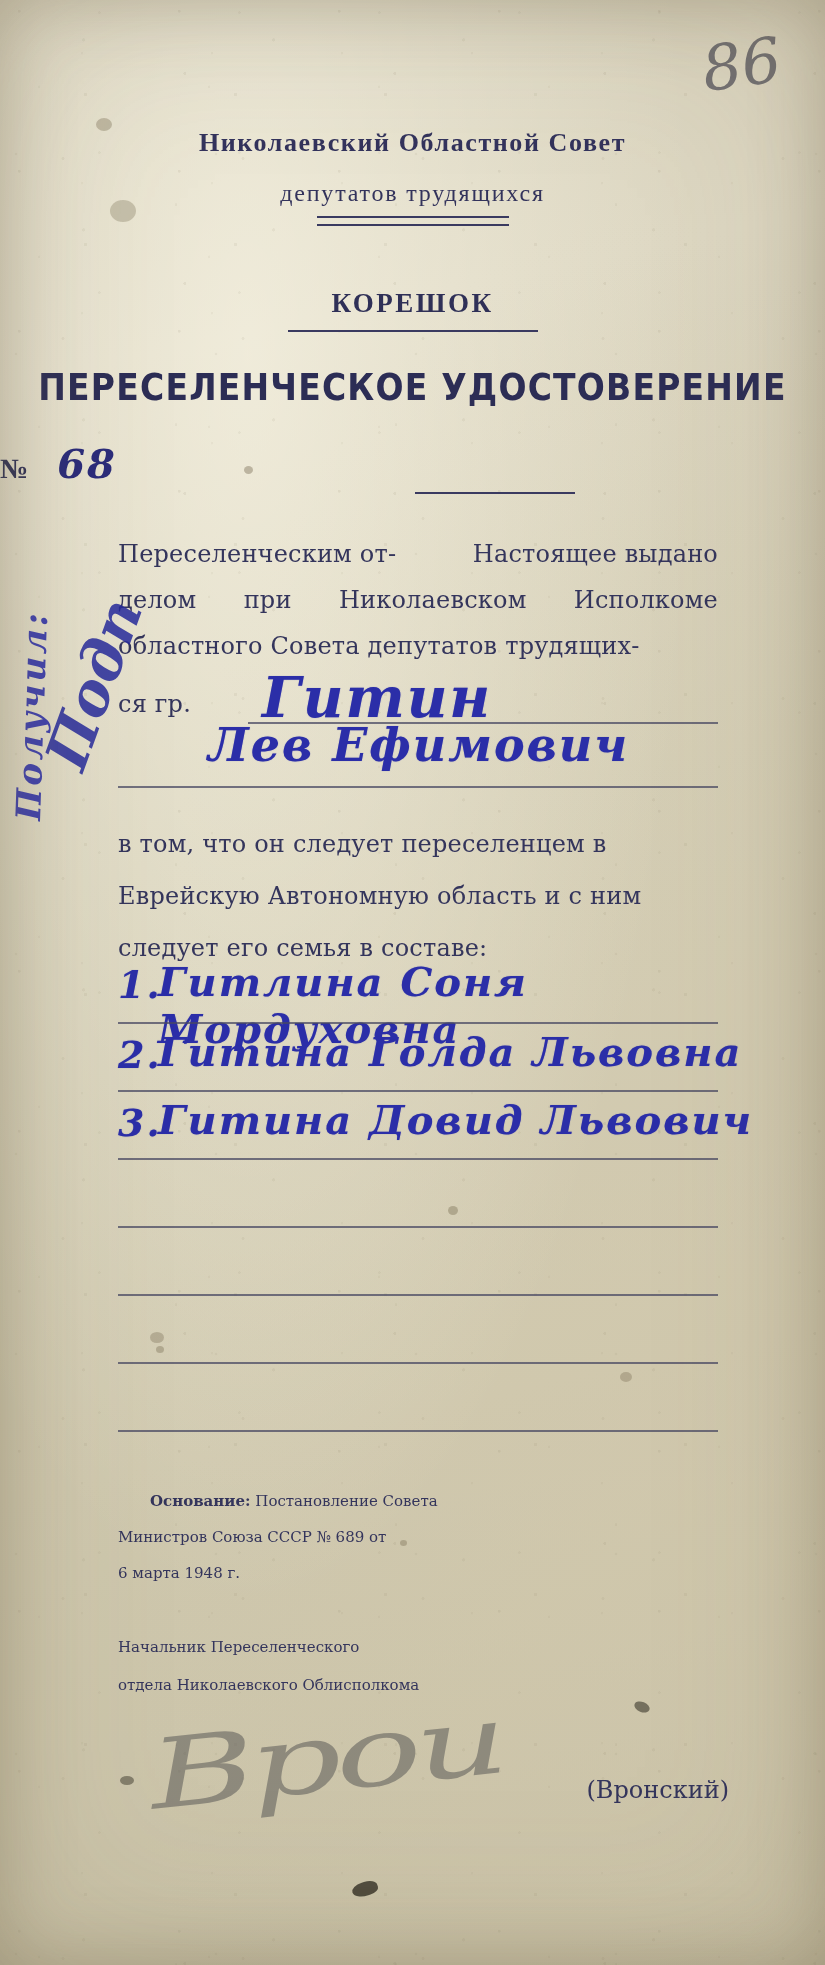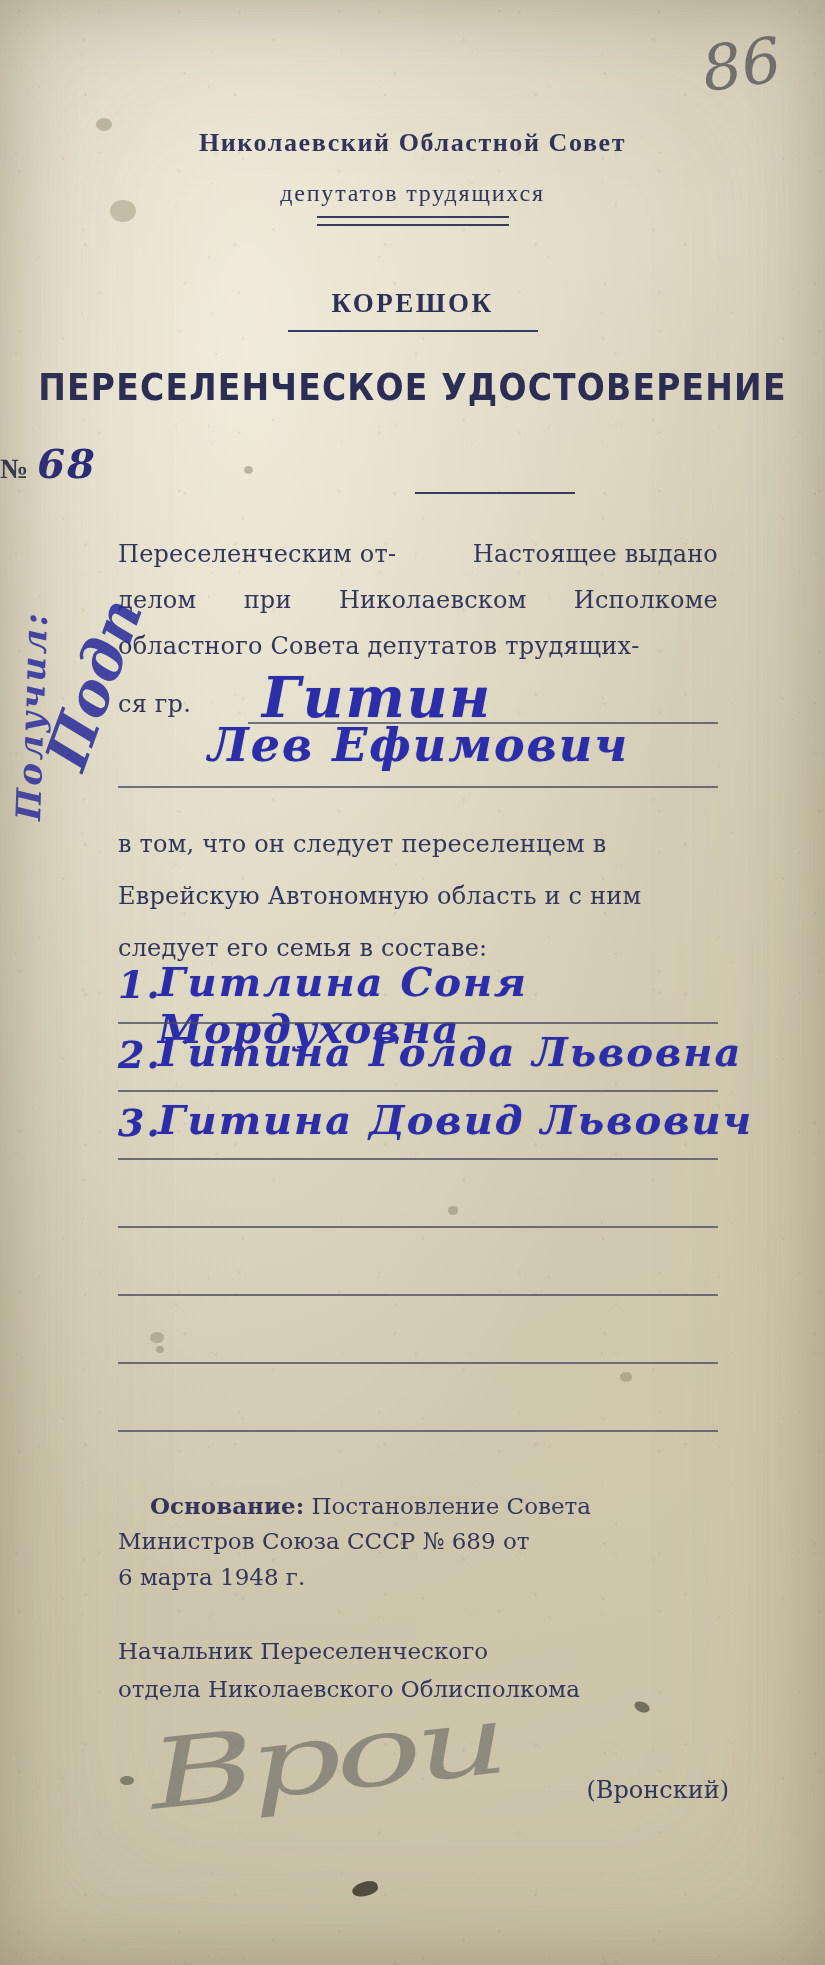--- a/index.html
+++ b/index.html
@@ -132,21 +132,21 @@
     font-weight: bold;
     color: #2f3057;
   }
   #num-symbol {
     letter-spacing: 1px;
   }
   #num-value {
     font-family: "DejaVu Serif", serif;
     font-size: 40px;
     color: #2a2b7a;
-    margin-left: 8px;
+    margin-left: 28px;
     letter-spacing: 2px;
     font-style: italic;
     font-weight: bold;
   }
   #num-rule {
     position: absolute;
     left: 415px;
     top: 492px;
     width: 160px;
     height: 2px;
@@ -187,21 +187,21 @@
     font-weight: bold;
     letter-spacing: 2px;
     text-shadow: 0 0 1px rgba(43,46,168,.45);
   }
 
   
   .foot {
     position: absolute;
     left: 118px;
     width: 612px;
-    font-size: 23px;
+    font-size: 15px;
     color: #34355c;
     font-family: "DejaVu Serif", serif;
   }
 
   
   #pagenum {
     position: absolute;
     right: 44px;
     top: 28px;
     font-size: 62px;

